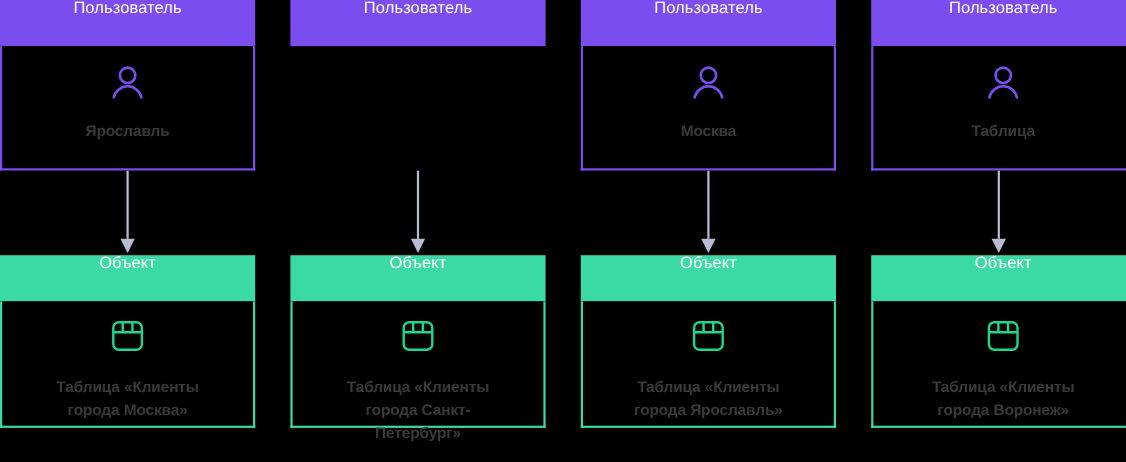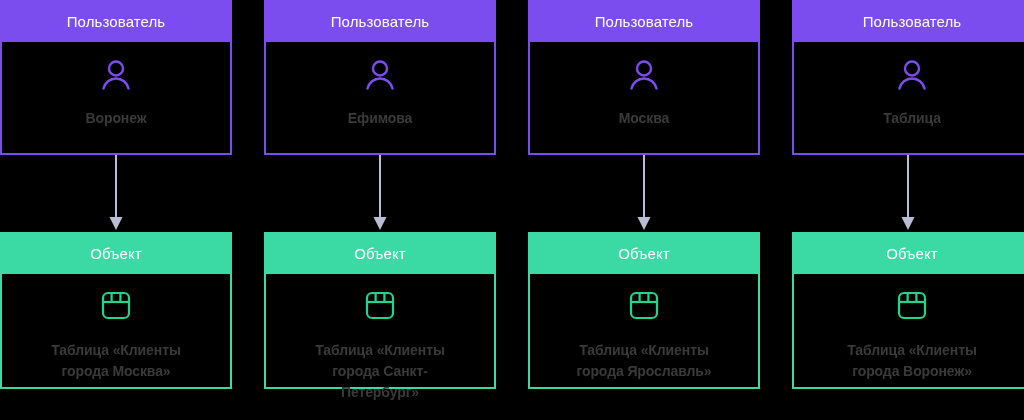--- a/index.html
+++ b/index.html
@@ -40,21 +40,20 @@
   .card {
     position: absolute;
     left: 0;
     width: 232px;
     box-sizing: border-box;
   }
 
   .card-header {
     height: 42px;
     display: flex;
-    align-items: center;
     justify-content: center;
     box-sizing: border-box;
   }
   .card-header-label {
     font-size: 15px;
     line-height: 1;
     color: #ffffff;
     letter-spacing: 0.1px;
     white-space: nowrap;
   }
@@ -133,21 +132,21 @@
       <div class="card-header">
         <span class="card-header-label">Пользователь</span>
       </div>
       <div class="card-body">
         <span class="card-icon">
           <svg width="36" height="36" viewBox="0 0 36 36" aria-hidden="true">
             <circle cx="18" cy="12.5" r="7" fill="none" stroke="#7c4dee" stroke-width="2.4"></circle>
             <path d="M5.5 32.5 A12.8 12.8 0 0 1 30.5 32.5" fill="none" stroke="#7c4dee" stroke-width="2.4" stroke-linecap="round"></path>
           </svg>
         </span>
-        <span class="card-label">Воронеж</span>
+        <span class="card-label">Ярославль</span>
       </div>
     </div>
 
     <div class="connector">
       <svg width="16" height="77" viewBox="0 0 16 77" aria-hidden="true">
         <line x1="8" y1="0" x2="8" y2="62" stroke="#b9bdd4" stroke-width="2"></line>
         <polygon points="1.5,62 14.5,62 8,75" fill="#b9bdd4"></polygon>
       </svg>
     </div>
 
@@ -164,119 +163,110 @@
             <line x1="21.4" y1="5.6" x2="21.4" y2="13.6" stroke="#1fd68f" stroke-width="2.2"></line>
           </svg>
         </span>
         <span class="card-label">Таблица «Клиенты
 города Москва»</span>
       </div>
     </div>
   </div>
 
   <div class="column col-1">
+
+    <div class="card card-user">
+      <div class="card-header">
+        <span class="card-header-label">Пользователь</span>
+      </div>
+    </div>
+
+    <div class="connector">
+      <svg width="16" height="77" viewBox="0 0 16 77" aria-hidden="true">
+        <line x1="8" y1="0" x2="8" y2="62" stroke="#b9bdd4" stroke-width="2"></line>
+        <polygon points="1.5,62 14.5,62 8,75" fill="#b9bdd4"></polygon>
+      </svg>
+    </div>
+
+    <div class="card card-object">
+      <div class="card-header">
+        <span class="card-header-label">Объект</span>
+      </div>
+      <div class="card-body">
+        <span class="card-icon">
+          <svg width="34" height="34" viewBox="0 0 34 34" aria-hidden="true">
+            <rect x="4" y="5" width="26" height="25" rx="5" ry="5" fill="none" stroke="#1fd68f" stroke-width="2.2"></rect>
+            <line x1="4.6" y1="14" x2="29.4" y2="14" stroke="#1fd68f" stroke-width="2.2"></line>
+            <line x1="12.6" y1="5.6" x2="12.6" y2="13.6" stroke="#1fd68f" stroke-width="2.2"></line>
+            <line x1="21.4" y1="5.6" x2="21.4" y2="13.6" stroke="#1fd68f" stroke-width="2.2"></line>
+          </svg>
+        </span>
+        <span class="card-label">Таблица «Клиенты
+города Санкт-
+Петербург»</span>
+      </div>
+    </div>
+  </div>
+
+  <div class="column col-2">
 
     <div class="card card-user">
       <div class="card-header">
         <span class="card-header-label">Пользователь</span>
       </div>
       <div class="card-body">
         <span class="card-icon">
           <svg width="36" height="36" viewBox="0 0 36 36" aria-hidden="true">
             <circle cx="18" cy="12.5" r="7" fill="none" stroke="#7c4dee" stroke-width="2.4"></circle>
             <path d="M5.5 32.5 A12.8 12.8 0 0 1 30.5 32.5" fill="none" stroke="#7c4dee" stroke-width="2.4" stroke-linecap="round"></path>
           </svg>
         </span>
-        <span class="card-label">Ефимова</span>
-      </div>
-    </div>
-
-    <div class="connector">
-      <svg width="16" height="77" viewBox="0 0 16 77" aria-hidden="true">
-        <line x1="8" y1="0" x2="8" y2="62" stroke="#b9bdd4" stroke-width="2"></line>
-        <polygon points="1.5,62 14.5,62 8,75" fill="#b9bdd4"></polygon>
-      </svg>
-    </div>
-
-    <div class="card card-object">
-      <div class="card-header">
-        <span class="card-header-label">Объект</span>
-      </div>
-      <div class="card-body">
-        <span class="card-icon">
-          <svg width="34" height="34" viewBox="0 0 34 34" aria-hidden="true">
-            <rect x="4" y="5" width="26" height="25" rx="5" ry="5" fill="none" stroke="#1fd68f" stroke-width="2.2"></rect>
-            <line x1="4.6" y1="14" x2="29.4" y2="14" stroke="#1fd68f" stroke-width="2.2"></line>
-            <line x1="12.6" y1="5.6" x2="12.6" y2="13.6" stroke="#1fd68f" stroke-width="2.2"></line>
-            <line x1="21.4" y1="5.6" x2="21.4" y2="13.6" stroke="#1fd68f" stroke-width="2.2"></line>
-          </svg>
-        </span>
-        <span class="card-label">Таблица «Клиенты
-города Санкт-
-Петербург»</span>
-      </div>
-    </div>
-  </div>
-
-  <div class="column col-2">
+        <span class="card-label">Москва</span>
+      </div>
+    </div>
+
+    <div class="connector">
+      <svg width="16" height="77" viewBox="0 0 16 77" aria-hidden="true">
+        <line x1="8" y1="0" x2="8" y2="62" stroke="#b9bdd4" stroke-width="2"></line>
+        <polygon points="1.5,62 14.5,62 8,75" fill="#b9bdd4"></polygon>
+      </svg>
+    </div>
+
+    <div class="card card-object">
+      <div class="card-header">
+        <span class="card-header-label">Объект</span>
+      </div>
+      <div class="card-body">
+        <span class="card-icon">
+          <svg width="34" height="34" viewBox="0 0 34 34" aria-hidden="true">
+            <rect x="4" y="5" width="26" height="25" rx="5" ry="5" fill="none" stroke="#1fd68f" stroke-width="2.2"></rect>
+            <line x1="4.6" y1="14" x2="29.4" y2="14" stroke="#1fd68f" stroke-width="2.2"></line>
+            <line x1="12.6" y1="5.6" x2="12.6" y2="13.6" stroke="#1fd68f" stroke-width="2.2"></line>
+            <line x1="21.4" y1="5.6" x2="21.4" y2="13.6" stroke="#1fd68f" stroke-width="2.2"></line>
+          </svg>
+        </span>
+        <span class="card-label">Таблица «Клиенты
+города Ярославль»</span>
+      </div>
+    </div>
+  </div>
+
+  <div class="column col-3">
 
     <div class="card card-user">
       <div class="card-header">
         <span class="card-header-label">Пользователь</span>
       </div>
       <div class="card-body">
         <span class="card-icon">
           <svg width="36" height="36" viewBox="0 0 36 36" aria-hidden="true">
             <circle cx="18" cy="12.5" r="7" fill="none" stroke="#7c4dee" stroke-width="2.4"></circle>
             <path d="M5.5 32.5 A12.8 12.8 0 0 1 30.5 32.5" fill="none" stroke="#7c4dee" stroke-width="2.4" stroke-linecap="round"></path>
           </svg>
         </span>
-        <span class="card-label">Москва</span>
-      </div>
-    </div>
-
-    <div class="connector">
-      <svg width="16" height="77" viewBox="0 0 16 77" aria-hidden="true">
-        <line x1="8" y1="0" x2="8" y2="62" stroke="#b9bdd4" stroke-width="2"></line>
-        <polygon points="1.5,62 14.5,62 8,75" fill="#b9bdd4"></polygon>
-      </svg>
-    </div>
-
-    <div class="card card-object">
-      <div class="card-header">
-        <span class="card-header-label">Объект</span>
-      </div>
-      <div class="card-body">
-        <span class="card-icon">
-          <svg width="34" height="34" viewBox="0 0 34 34" aria-hidden="true">
-            <rect x="4" y="5" width="26" height="25" rx="5" ry="5" fill="none" stroke="#1fd68f" stroke-width="2.2"></rect>
-            <line x1="4.6" y1="14" x2="29.4" y2="14" stroke="#1fd68f" stroke-width="2.2"></line>
-            <line x1="12.6" y1="5.6" x2="12.6" y2="13.6" stroke="#1fd68f" stroke-width="2.2"></line>
-            <line x1="21.4" y1="5.6" x2="21.4" y2="13.6" stroke="#1fd68f" stroke-width="2.2"></line>
-          </svg>
-        </span>
-        <span class="card-label">Таблица «Клиенты
-города Ярославль»</span>
-      </div>
-    </div>
-  </div>
-
-  <div class="column col-3">
-
-    <div class="card card-user">
-      <div class="card-header">
-        <span class="card-header-label">Пользователь</span>
-      </div>
-      <div class="card-body">
-        <span class="card-icon">
-          <svg width="36" height="36" viewBox="0 0 36 36" aria-hidden="true">
-            <circle cx="18" cy="12.5" r="7" fill="none" stroke="#7c4dee" stroke-width="2.4"></circle>
-            <path d="M5.5 32.5 A12.8 12.8 0 0 1 30.5 32.5" fill="none" stroke="#7c4dee" stroke-width="2.4" stroke-linecap="round"></path>
-          </svg>
-        </span>
         <span class="card-label">Таблица</span>
       </div>
     </div>
 
     <div class="connector">
       <svg width="16" height="77" viewBox="0 0 16 77" aria-hidden="true">
         <line x1="8" y1="0" x2="8" y2="62" stroke="#b9bdd4" stroke-width="2"></line>
         <polygon points="1.5,62 14.5,62 8,75" fill="#b9bdd4"></polygon>
       </svg>
     </div>

